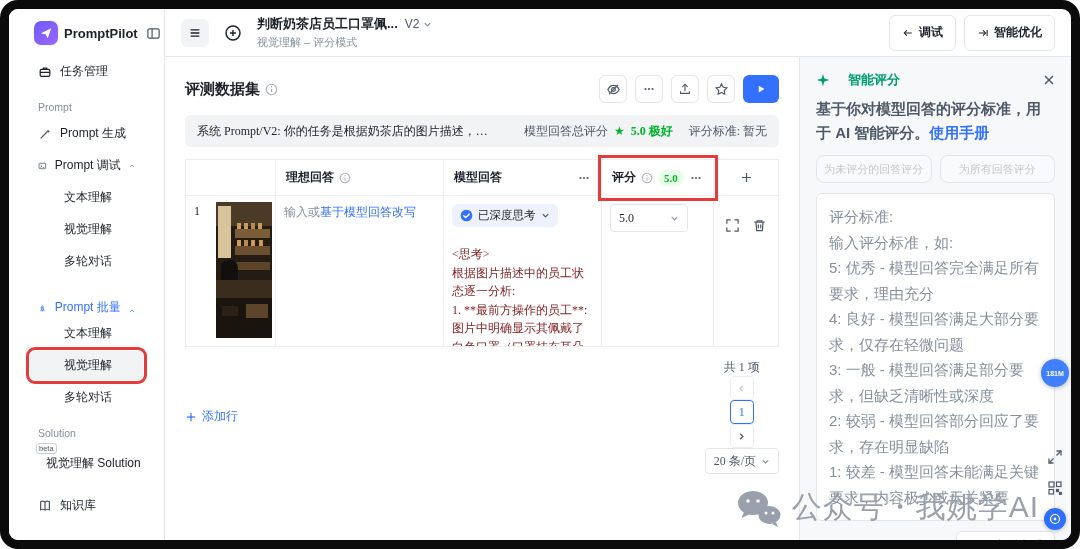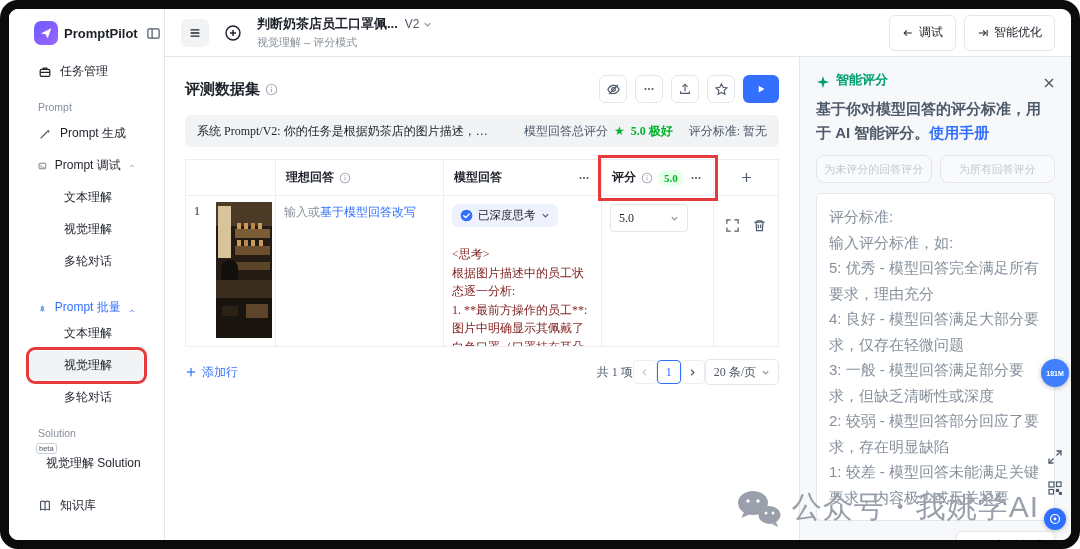--- a/index.html
+++ b/index.html
@@ -25,21 +25,21 @@
   
   .content { flex:1; display:flex; flex-direction:column; min-width:0; }
   .topbar { height:48px; flex-shrink:0; border-bottom:1px solid #e5e6eb; display:flex; align-items:center; gap:10px; padding:0 16px; }
   .icon-btn-sq { width:28px; height:28px; border-radius:6px; background:#f2f3f5; display:flex; align-items:center; justify-content:center; cursor:pointer; flex-shrink:0; }
   .icon-btn-plain { width:28px; height:28px; display:flex; align-items:center; justify-content:center; cursor:pointer; flex-shrink:0; }
   .t-row { display:flex; align-items:center; gap:7px; }
   .doc-title { font-size:13px; font-weight:700; }
   .ver { display:flex; align-items:center; gap:3px; font-size:12px; color:#4e5969; cursor:pointer; }
   .subtitle { font-size:11px; color:#86909c; margin-top:2px; }
   .topbar-actions { margin-left:auto; display:flex; gap:8px; }
-  .btn-outline { display:flex; align-items:center; gap:5px; height:36px; padding:0 12px; border:1px solid #e5e6eb; border-radius:6px; background:#fff; font-size:12px; color:#1d2129; cursor:pointer; font-family:inherit; }
+  .btn-outline { display:flex; align-items:center; gap:5px; height:36px; padding:0 12px; border:1px solid #e5e6eb; border-radius:6px; background:#fff; font-size:12px; color:#1d2129; cursor:pointer; font-family:inherit;font-weight:bold; }
 
   .body-row { flex:1; display:flex; min-height:0; }
 
   
   .main { flex:1; min-width:0; padding:18px 20px 0; background:#fff;font-family:Liberation Serif, serif; }
   .main-head { display:flex; align-items:center; }
   .main-title { display:flex; align-items:center; gap:5px; font-size:15px; font-weight:700; }
   .toolbar { margin-left:auto; display:flex; align-items:center; gap:8px; }
   .tool-btn { width:28px; height:28px; border:1px solid #e5e6eb; border-radius:6px; background:#fff; display:flex; align-items:center; justify-content:center; cursor:pointer; }
   .play-btn { width:36px; height:28px; border-radius:6px; background:#3370ff; display:flex; align-items:center; justify-content:center; cursor:pointer; }
@@ -69,28 +69,28 @@
   .link { color:#3370ff; cursor:pointer; }
   .think-pill { display:inline-flex; align-items:center; gap:5px; background:#eef1fe; border-radius:6px; padding:4px 8px; font-size:11.5px; color:#1d2129; cursor:pointer; }
   .answer-text { margin-top:18px; white-space:pre-line; line-height:1.55; font-size:12px; color:#7f1d1d; }
   .score-select { display:flex; align-items:center; justify-content:space-between; width:78px; height:28px; border:1px solid #e5e6eb; border-radius:4px; padding:0 8px; background:#fff; cursor:pointer; }
   .row-actions { display:flex; gap:12px; justify-content:center; padding-top:14px; }
   .ann-box { position:absolute; border:3px solid #e53b3b; pointer-events:none; z-index:6; }
   .ann-score { left:412px; top:-5px; width:120px; height:46px; }
 
   .tbl-footer { display:flex; align-items:center; margin-top:12px; font-size:12px; }
   .add-row { display:flex; align-items:center; gap:5px; color:#3370ff; cursor:pointer; }
-  .pager { margin-left:auto; display:flex; align-items:center; color:#4e5969; }
+  .pager { margin-left:auto; display:flex; align-items:center; color:#4e5969;flex-direction:column; }
   .page-arrow { width:24px; height:24px; display:flex; align-items:center; justify-content:center; border:1px solid #eceef1; border-radius:4px; background:#fff; cursor:pointer; }
   .page-num { width:24px; height:24px; display:flex; align-items:center; justify-content:center; border:1px solid #3370ff; color:#3370ff; border-radius:4px; background:#fff; cursor:pointer; }
   .size-select { display:flex; align-items:center; gap:5px; height:26px; padding:0 8px; border:1px solid #e5e6eb; border-radius:4px; background:#fff; cursor:pointer; }
 
   
   .panel { width:272px; flex-shrink:0; border-left:1px solid #e5e6eb; background:#f7f8fa; padding:14px 16px; }
-  .panel-head { display:flex; align-items:flex-end; gap:6px; }
+  .panel-head { display:flex; align-items:center; gap:18px; }
   .panel-title { font-size:13px; font-weight:700; color:#00a06d; }
   .close-x { margin-left:auto; cursor:pointer; display:flex; }
   .panel-desc { margin-top:8px; font-size:15px; color:#4e5969; line-height:1.6;font-weight:bold; }
   .panel-btns { display:flex; gap:8px; margin-top:10px; }
   .panel-btn { flex:1; height:28px; border:1px solid #e5e6eb; border-radius:8px; background:#f9fafb; color:#c2c7d0; font-size:11px; display:flex; align-items:center; justify-content:center; white-space:nowrap; font-family:inherit; cursor:not-allowed; }
   .criteria-card { margin-top:10px; background:#fff; border:1px solid #e5e6eb; border-radius:6px; padding:10px 12px; }
   .criteria-text { font-size:15px; color:#86909c; line-height:1.7; white-space:pre-line; }
   .card-footer { display:flex; align-items:center; gap:14px; margin-top:10px; }
   .ai-btn { margin-left:auto; display:flex; align-items:center; gap:5px; height:28px; padding:0 10px; border:1px solid #e5e6eb; border-radius:6px; background:#fff; font-size:11.5px; color:#1d2129; cursor:pointer; font-family:inherit; box-shadow:0 1px 3px rgba(0,0,0,.06); }
 

